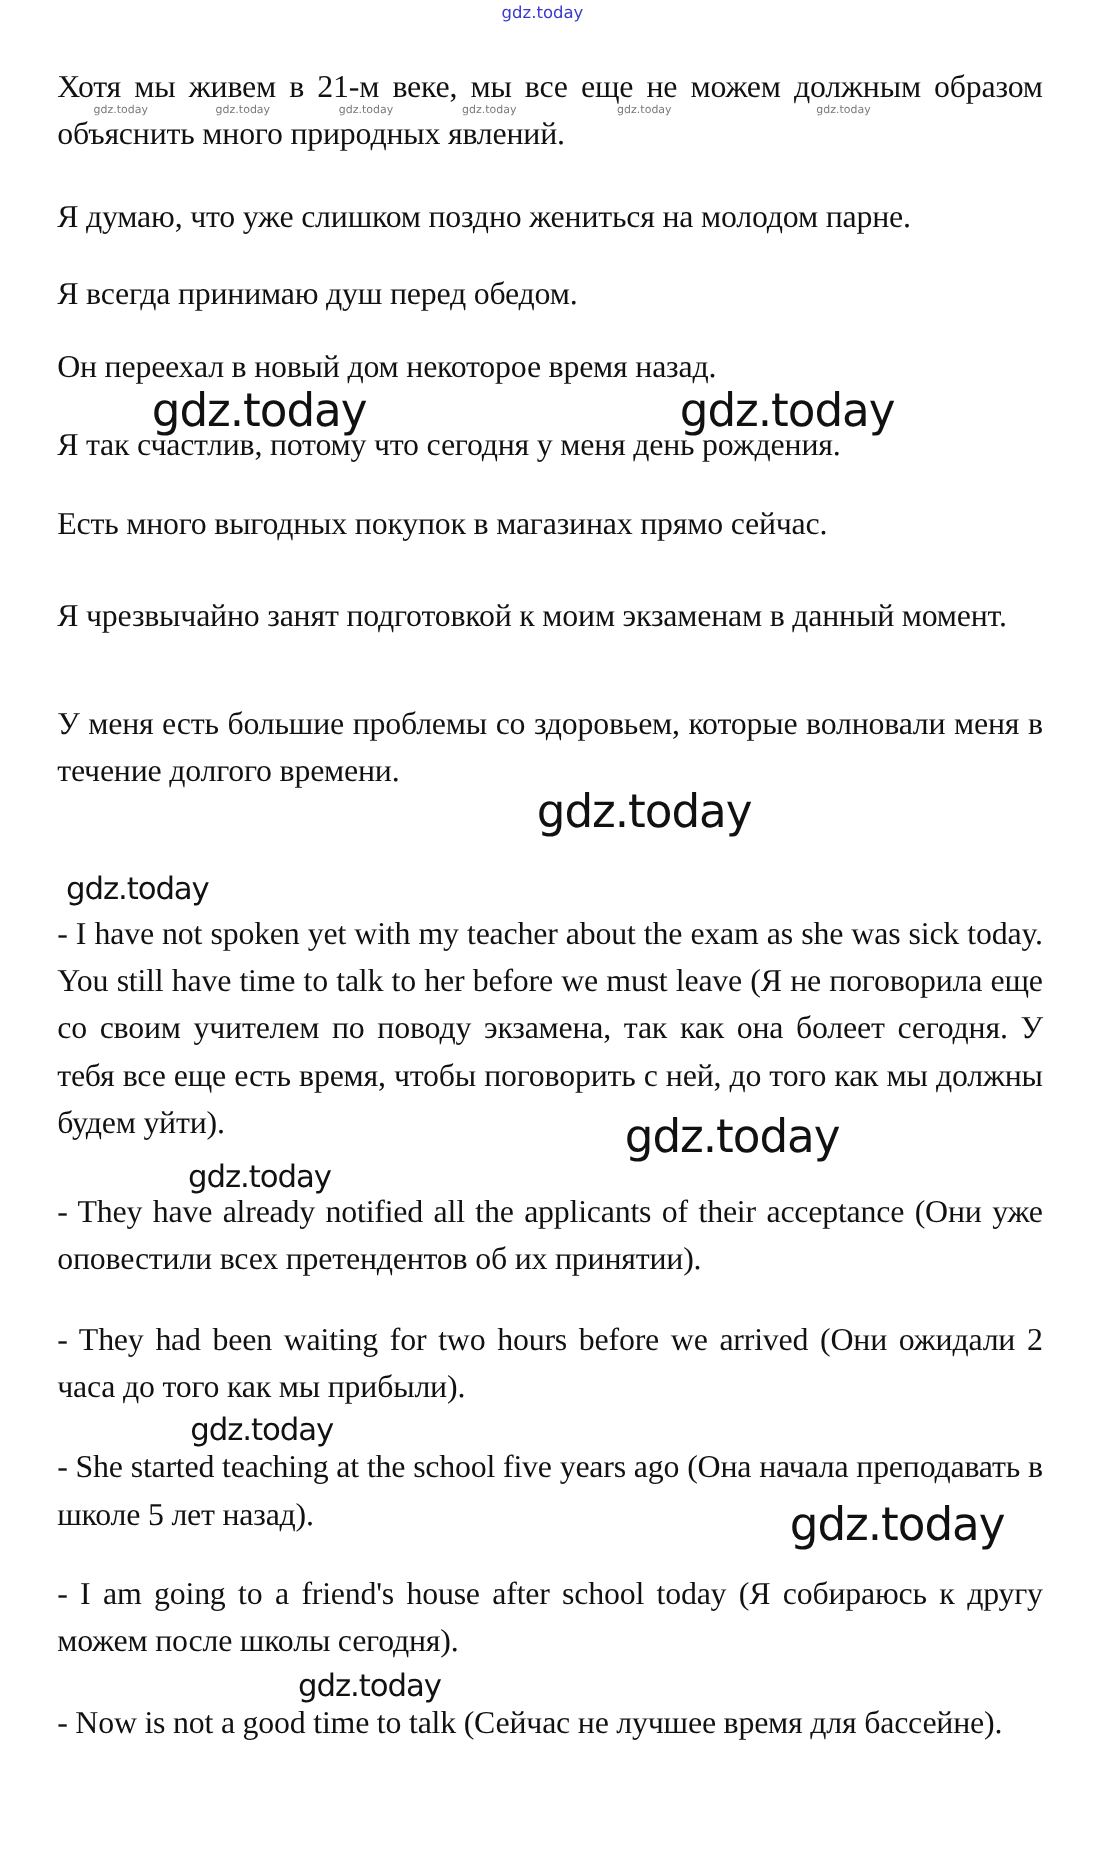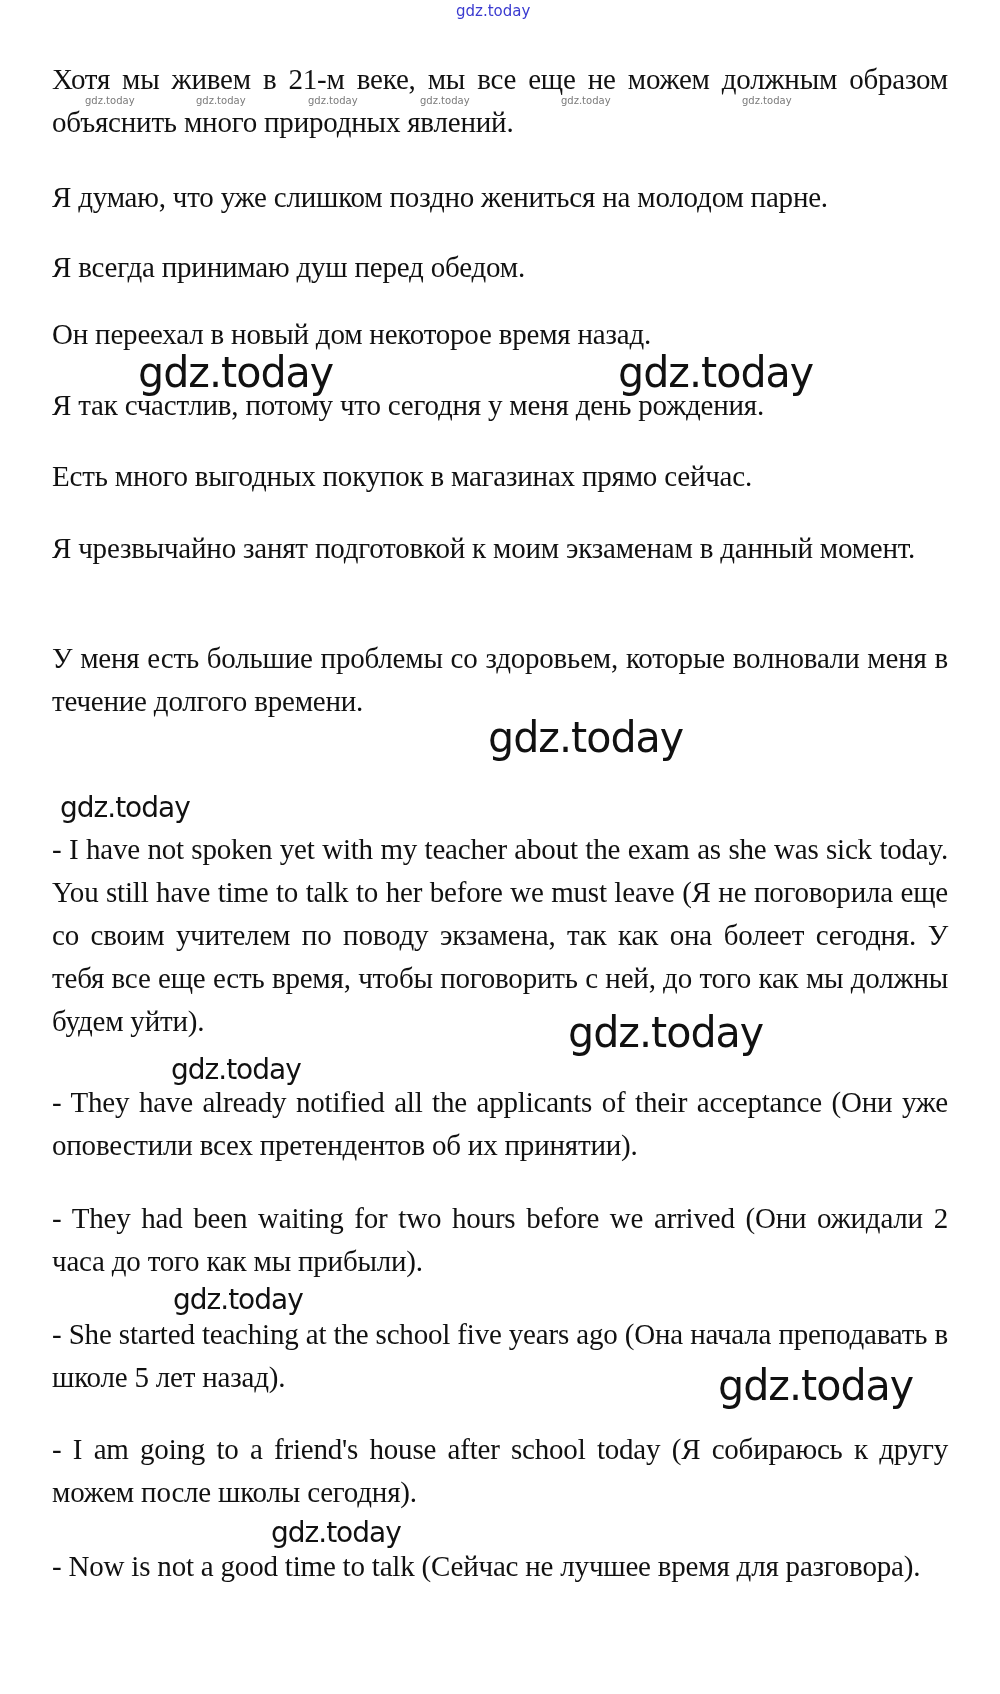--- a/index.html
+++ b/index.html
@@ -38,28 +38,28 @@
 <div class="page">
 
   <div class="wm wm-top" style="left:456px; top:4px;">gdz.today</div>
 
   <p class="para" style="top:58px;">Хотя мы живем в 21-м веке, мы все еще не можем должным образом объяснить много природных явлений.</p>
   <p class="para" style="top:176px;">Я думаю, что уже слишком поздно жениться на молодом парне.</p>
   <p class="para" style="top:246px;">Я всегда принимаю душ перед обедом.</p>
   <p class="para" style="top:313px;">Он переехал в новый дом некоторое время назад.</p>
   <p class="para" style="top:384px;">Я так счастлив, потому что сегодня у меня день рождения.</p>
   <p class="para" style="top:455px;">Есть много выгодных покупок в магазинах прямо сейчас.</p>
-  <p class="para" style="top:527px;">Я чрезвычайно занят подготовкой к моим экзаменам в данный момент.</p>
+  <p class="para" style="top:539px;">Я чрезвычайно занят подготовкой к моим экзаменам в данный момент.</p>
   <p class="para" style="top:637px;">У меня есть большие проблемы со здоровьем, которые волновали меня в течение долгого времени.</p>
   <p class="para" style="top:828px;">- I have not spoken yet with my teacher about the exam as she was sick today. You still have time to talk to her before we must leave (Я не поговорила еще со своим учителем по поводу экзамена, так как она болеет сегодня. У тебя все еще есть время, чтобы поговорить с ней, до того как мы должны будем уйти).</p>
   <p class="para" style="top:1081px;">- They have already notified all the applicants of their acceptance (Они уже оповестили всех претендентов об их принятии).</p>
   <p class="para" style="top:1197px;">- They had been waiting for two hours before we arrived (Они ожидали 2 часа до того как мы прибыли).</p>
   <p class="para" style="top:1313px;">- She started teaching at the school five years ago (Она начала преподавать в школе 5 лет назад).</p>
   <p class="para" style="top:1428px;">- I am going to a friend's house after school today (Я собираюсь к другу можем после школы сегодня).</p>
-  <p class="para" style="top:1545px;">- Now is not a good time to talk (Сейчас не лучшее время для разговора).</p>
+  <p class="para" style="top:1545px;">- Now is not a good time to talk (Сейчас не лучшее время для бассейне).</p>
 
   <div class="wm wm-small" style="left:85px;  top:96px;">gdz.today</div>
   <div class="wm wm-small" style="left:196px; top:96px;">gdz.today</div>
   <div class="wm wm-small" style="left:308px; top:96px;">gdz.today</div>
   <div class="wm wm-small" style="left:420px; top:96px;">gdz.today</div>
   <div class="wm wm-small" style="left:561px; top:96px;">gdz.today</div>
   <div class="wm wm-small" style="left:742px; top:96px;">gdz.today</div>
 
   <div class="wm wm-big" style="left:138px; top:352px;">gdz.today</div>
   <div class="wm wm-big" style="left:618px; top:352px;">gdz.today</div>

